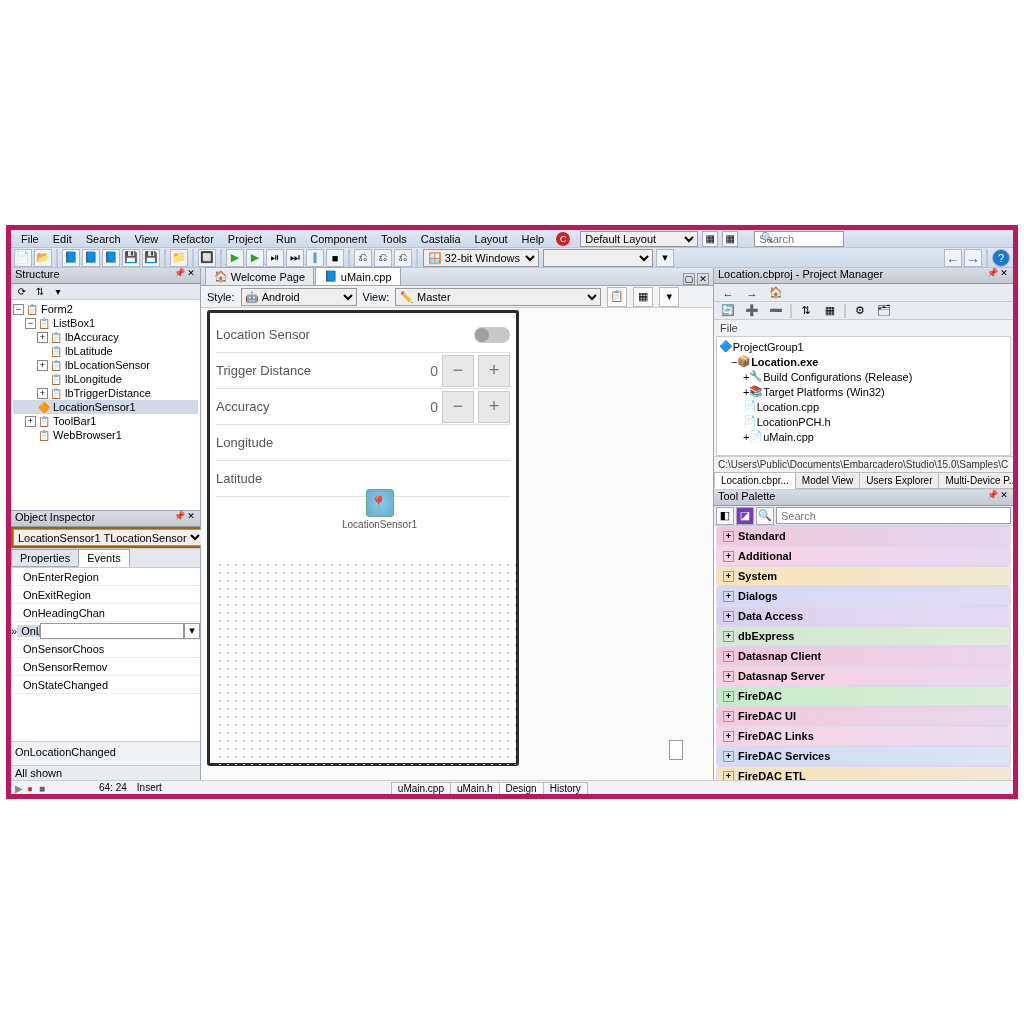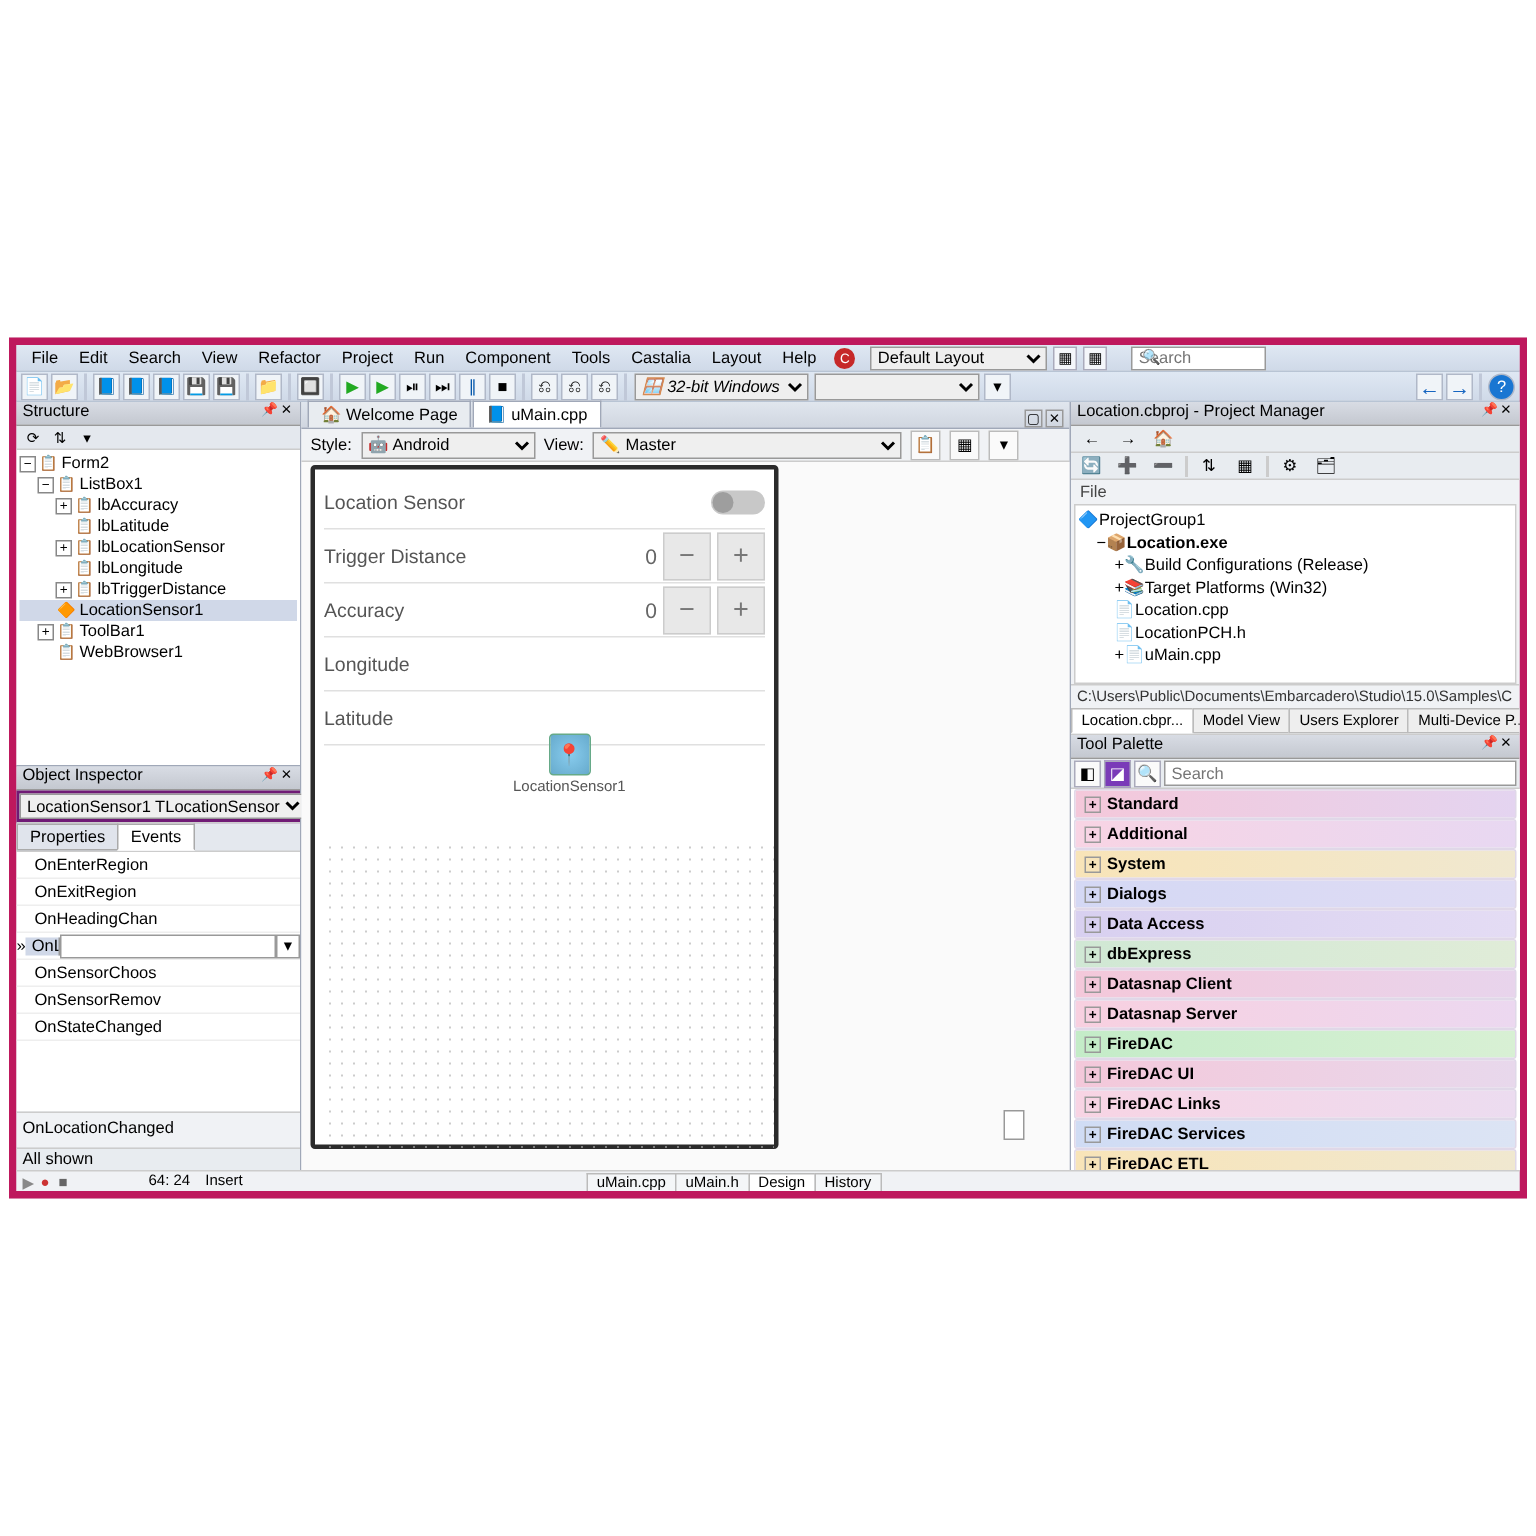--- a/index.html
+++ b/index.html
@@ -26,21 +26,21 @@
 .structtool { height:16px; background:#e4e8ee; display:flex; align-items:center; padding:0 4px; gap:4px; border-bottom:1px solid #ccc; }
 .structtool .stb { width:14px; height:14px; display:inline-flex; align-items:center; justify-content:center; font-size:10px; }
 .tree { flex:1; background:#fff; overflow:auto; padding:2px; font-size:11px; }
 .tree .tn { display:flex; align-items:center; height:14px; white-space:nowrap; }
 .tree .exp { width:11px; height:11px; border:1px solid #888; display:inline-flex; align-items:center; justify-content:center; font-size:9px; margin-right:2px; cursor:pointer; }
 .tree .noexp { width:13px; display:inline-block; }
 .tree .tic { width:13px; height:13px; margin-right:2px; display:inline-flex; align-items:center; justify-content:center; font-size:10px; }
 .tree .sel { background:#d0d8e8; }
 .i1{padding-left:12px;} .i2{padding-left:24px;}
 .objinsp { height:270px; display:flex; flex-direction:column; border-top:1px solid #a0a8b8; }
-.oi-sel { display:flex; align-items:center; padding:2px; background:#701a75; border-bottom:1px solid #ccc; }
+.oi-sel { display:flex; align-items:center; padding:2px; background:#a16207; border-bottom:1px solid #ccc; }
 .oi-sel select { flex:1; border:1px solid #999; height:17px; font-size:11px; }
 .oi-tabs { display:flex; background:#e4e8ee; border-bottom:1px solid #ccc; }
 .oi-tab { padding:2px 8px; border:1px solid #aaa; background:#e0e4ec; margin-right:-1px; cursor:pointer; }
 .oi-tab.active { background:#fff; border-bottom:1px solid #fff; }
 .oi-grid { flex:1; background:#fff; overflow:auto; }
 .oi-row { display:flex; height:18px; border-bottom:1px solid #eee; align-items:center; }
 .oi-row .lbl { width:120px; padding-left:4px; overflow:hidden; }
 .oi-row.cur { background:#fff; }
 .oi-row.cur .lbl { background:#d0d8e8; border-right:1px solid #999; }
 .oi-row.cur .val { display:flex; align-items:center; flex:1; }
@@ -142,21 +142,21 @@
     <span class="tb" style="color:#2a2;">▶</span>
     <span class="tb">⏯</span>
     <span class="tb">⏭</span>
     <span class="tb" style="color:#05a;">∥</span>
     <span class="tb">■</span>
     <span class="sep"></span>
     <span class="tb">⎌</span>
     <span class="tb">⎌</span>
     <span class="tb">⎌</span>
     <span class="sep"></span>
-    <select style="width:116px;font-style:italic;"><option>🪟 <span>32-bit Windows</span></option></select>
+    <select style="width:116px;"><option>🪟 <span>32-bit Windows</span></option></select>
     <select style="width:110px;"><option></option></select>
     <span class="tb">▾</span>
     <span style="flex:1"></span>
     <span class="tb navarrow">←</span>
     <span class="tb navarrow">→</span>
     <span class="sep"></span>
     <span class="tb" style="background:#1976d2;color:#fff;border-radius:50%;">?</span>
   </div>
 
   <div class="mainrow">

